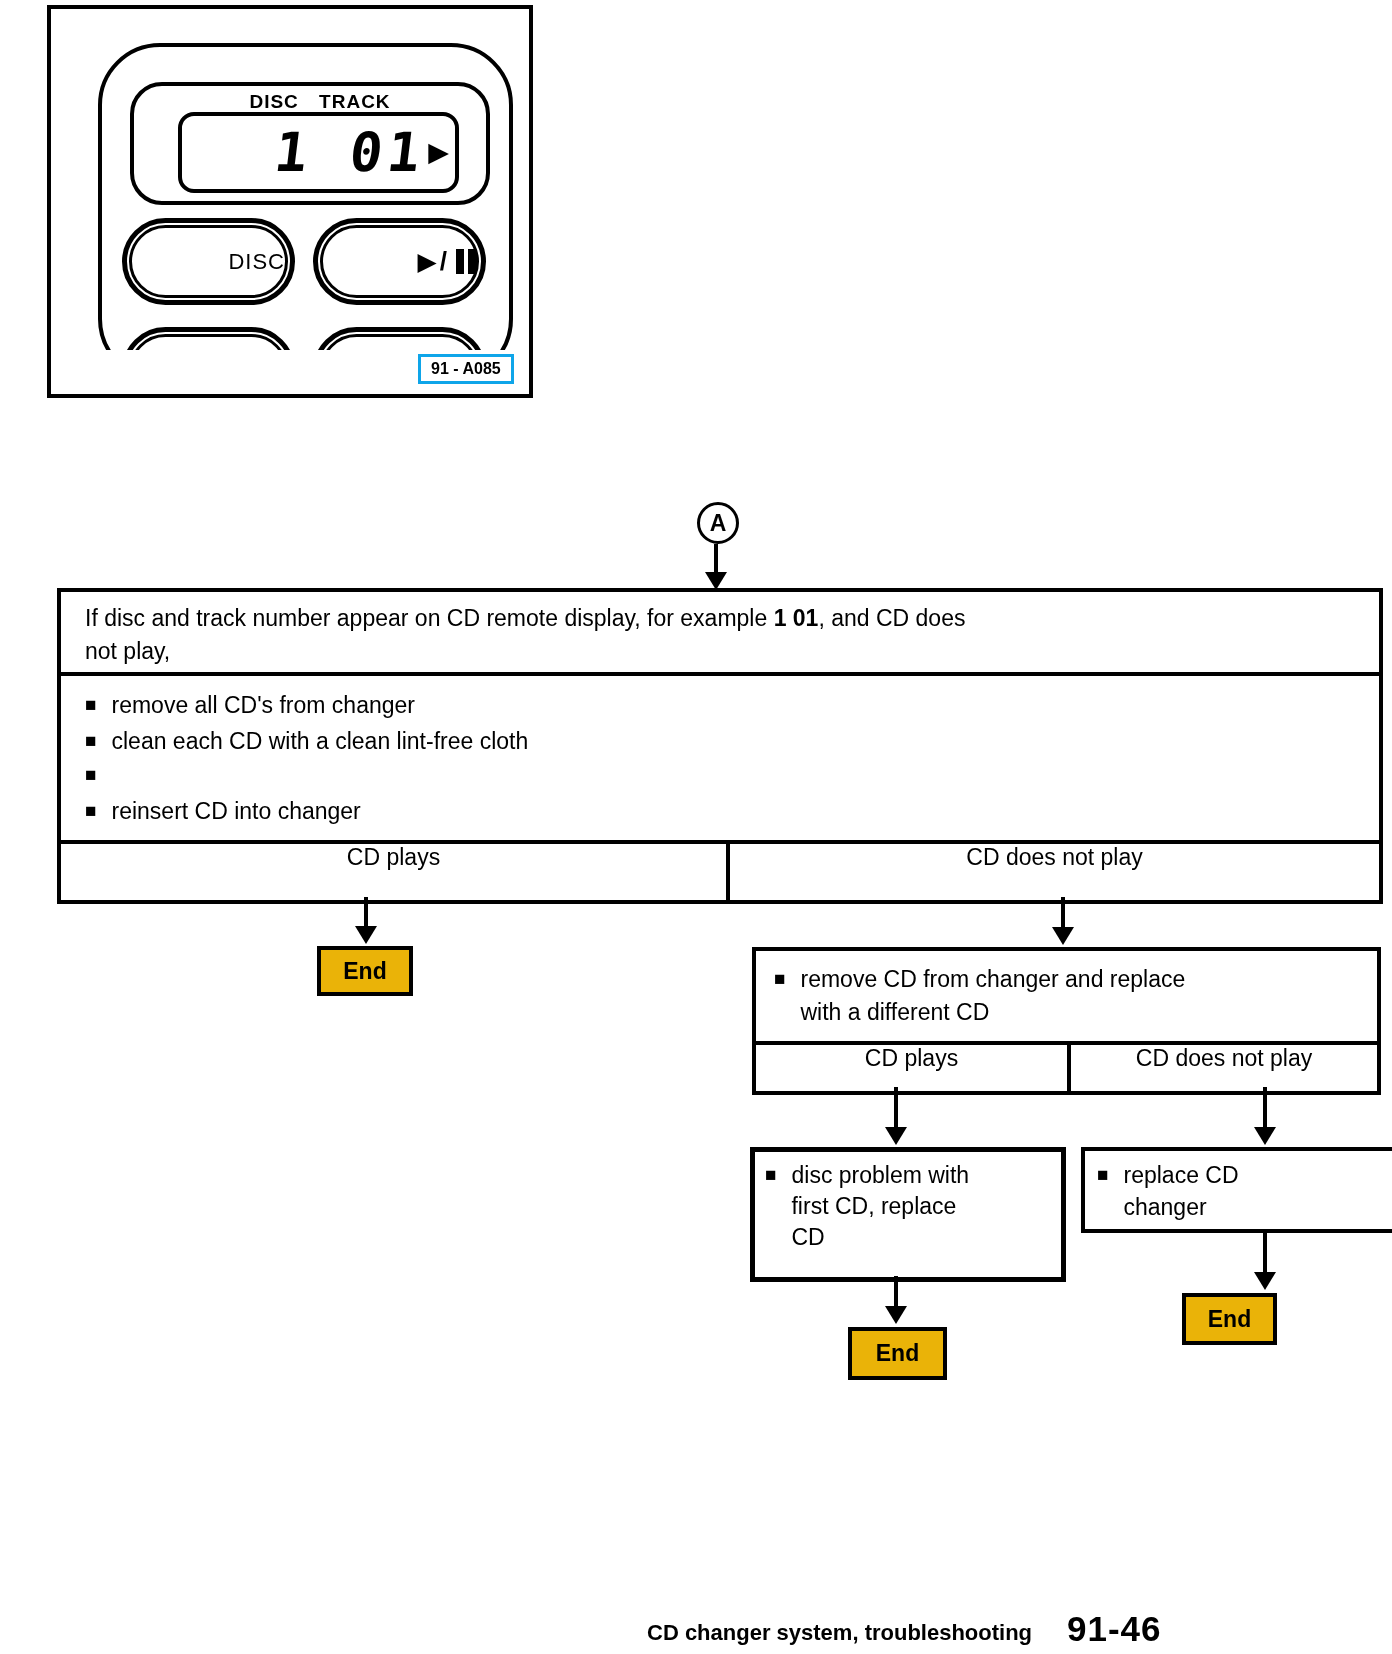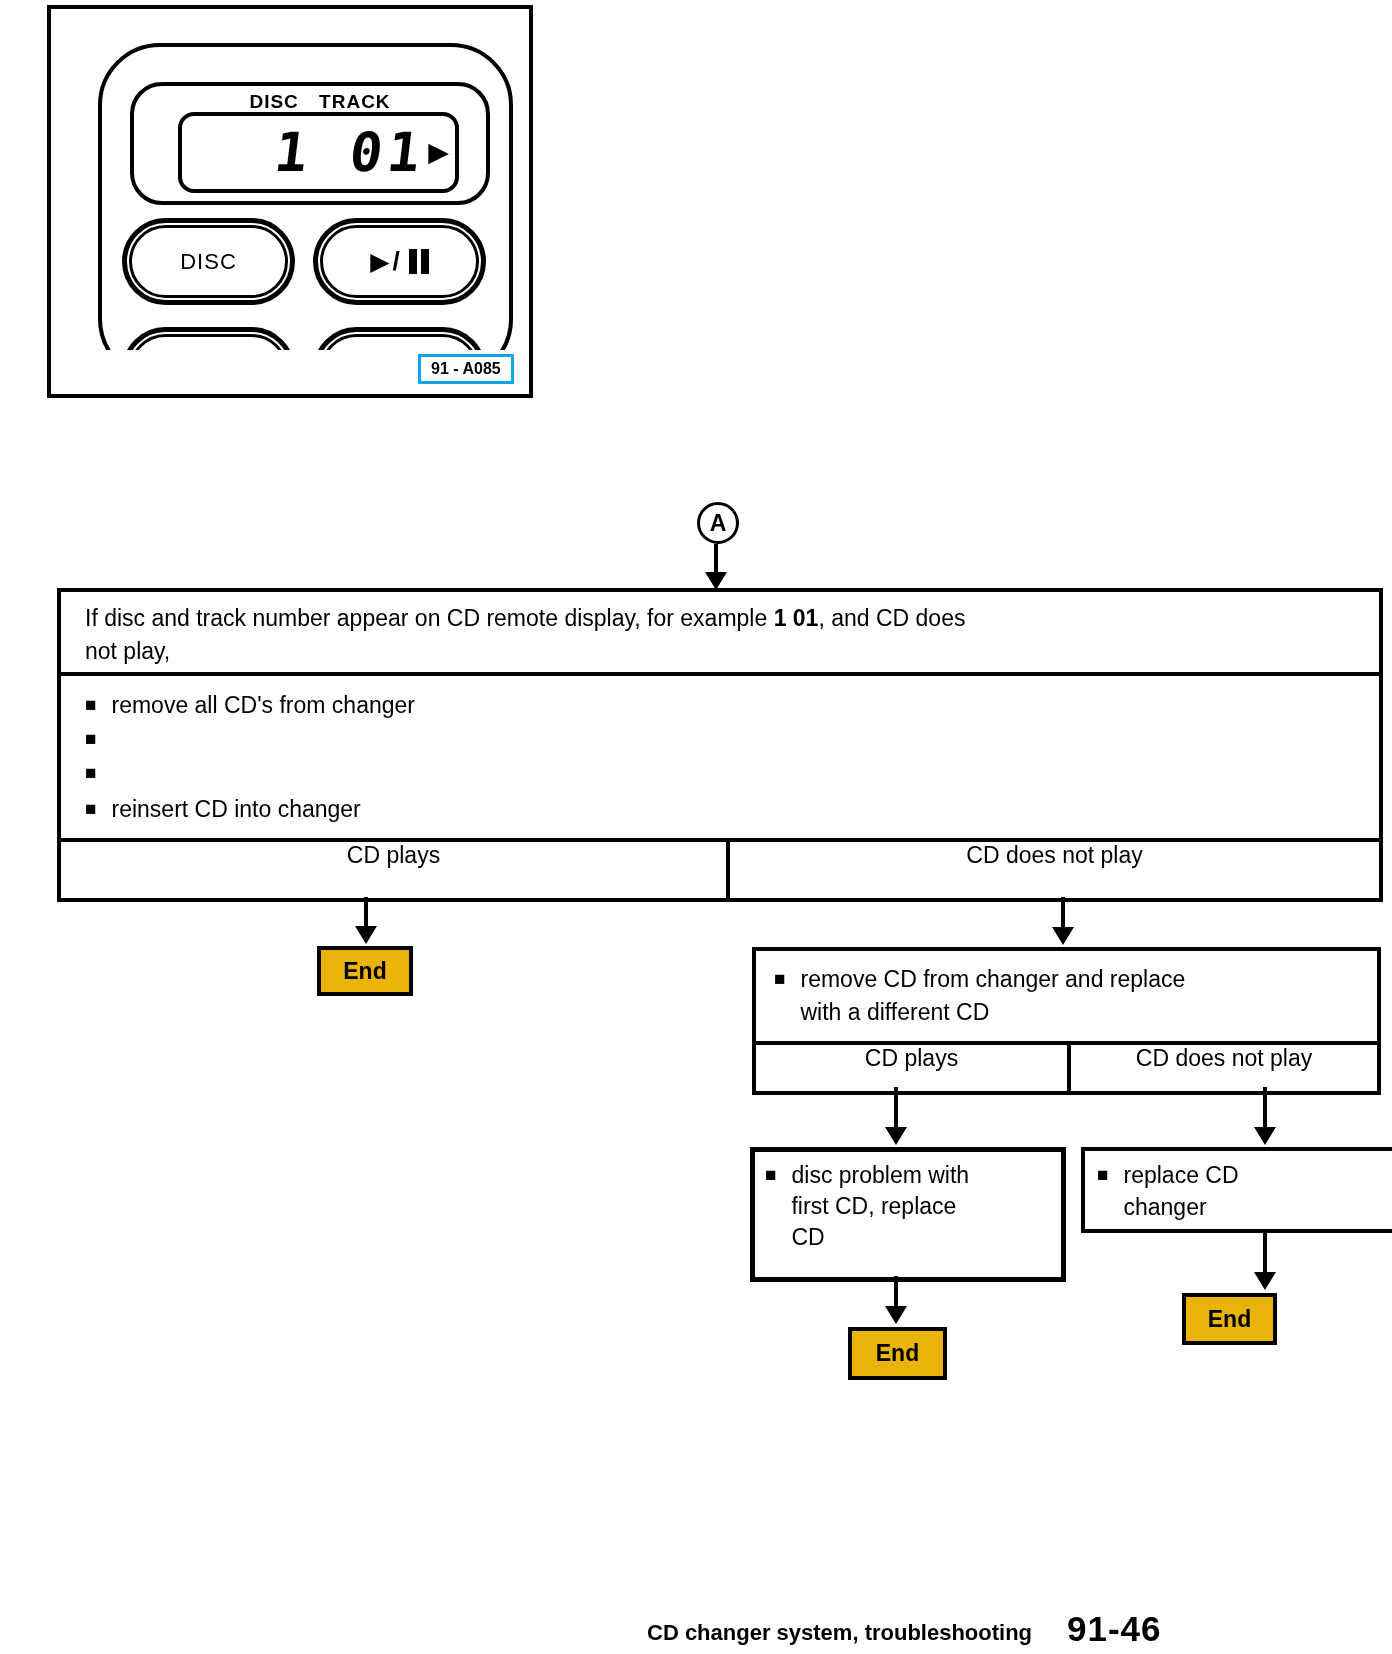--- a/index.html
+++ b/index.html
@@ -14,21 +14,21 @@
   .disp-module{left:79px;top:73px;width:352px;height:115px;border:4px solid #000;border-radius:32px;}
   .disp-label{left:0;top:5px;width:100%;text-align:center;font-size:19px;font-weight:bold;
               word-spacing:14px;letter-spacing:1px;transform:translateX(10px);}
   .lcd{left:44px;top:26px;width:267px;height:73px;border:4px solid #000;border-radius:16px;
        display:flex;align-items:center;justify-content:flex-end;padding-right:6px;box-sizing:content-box;}
   .lcd-digits{font-family:"DejaVu Sans Mono",monospace;font-weight:bold;font-size:54px;
               transform:skewX(-7deg);letter-spacing:5px;line-height:1;}
   .lcd-play{font-size:27px;line-height:1;margin-left:3px;}
   .btn{border:5px solid #000;border-radius:44px;}
   .btn-inner{position:absolute;left:2px;top:2px;right:2px;bottom:2px;border:3px solid #000;
-             border-radius:38px;display:flex;align-items:center;justify-content:center;}
+             border-radius:38px;display:flex;align-items:center;justify-content:flex-end;}
   .btn-disc{left:71px;top:209px;width:163px;height:77px;}
   .btn-play{left:262px;top:209px;width:163px;height:77px;}
   .btn-p2a{left:71px;top:318px;width:163px;height:77px;}
   .btn-p2b{left:262px;top:318px;width:163px;height:77px;}
   .btn-label{font-size:22px;letter-spacing:1px;}
   .pp-wrap{display:flex;align-items:center;}
   .pp-play{font-size:25px;line-height:1;}
   .pp-slash{font-size:26px;font-weight:bold;margin:0 3px;}
   .pp-bars{display:flex;margin-left:2px;}
   .pp-bar{width:8px;height:25px;background:#000;margin-left:4px;}
@@ -125,20 +125,21 @@
       <span>If disc and track number appear on CD remote display, for example </span><b>1 01</b><span>, and CD does</span><br>
       <span>not play,</span>
     </div>
     <div class="bullets">
       <div class="bullet-row">
         <span class="bullet-sq">■</span>
         <span>remove all CD's from changer</span>
       </div>
       <div class="bullet-row">
         <span class="bullet-sq">■</span>
+        <span>clean each CD with a clean lint-free cloth</span>
       </div>
       <div class="bullet-row">
         <span class="bullet-sq">■</span>
       </div>
       <div class="bullet-row">
         <span class="bullet-sq">■</span>
         <span>reinsert CD into changer</span>
       </div>
     </div>
     <div class="drow">

